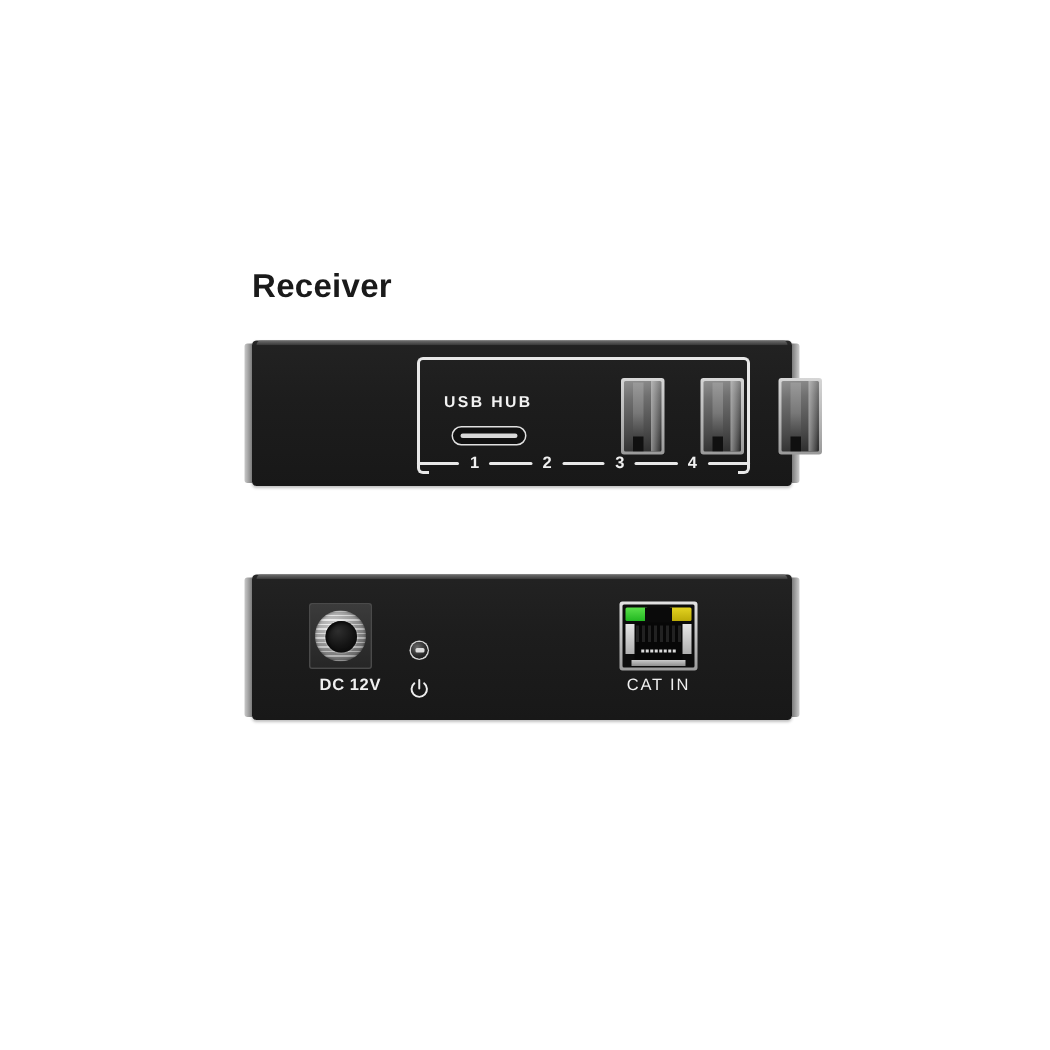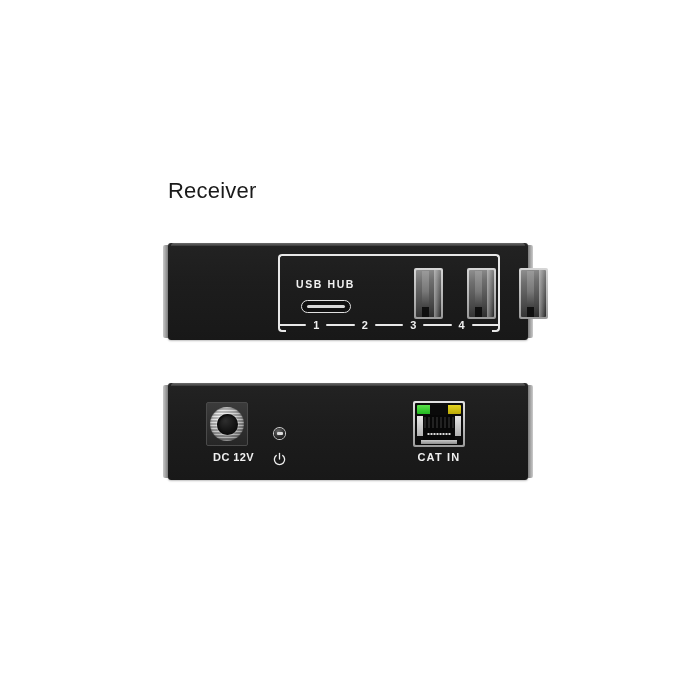--- a/index.html
+++ b/index.html
@@ -14,21 +14,21 @@
     font-family: "Liberation Sans", sans-serif;
     overflow: hidden;
   }
 
   
   #product-title {
     position: absolute;
     left: 168px;
     top: 178px;
     font-size: 22px;
-    font-weight: 400;
+    font-weight: 700;
     color: #1a1a1a;
     letter-spacing: 0.2px;
     white-space: nowrap;
   }
 
   
   .panel {
     position: absolute;
     left: 168px;
     width: 360px;
@@ -52,21 +52,21 @@
     width: 5px;
     background: linear-gradient(90deg, #c9c9c9 0%, #a8a8a8 45%, #7b7b7b 100%);
   }
   .edge-left { left: -5px; border-radius: 2px 0 0 2px; }
   .edge-right {
     right: -5px;
     border-radius: 0 2px 2px 0;
     background: linear-gradient(90deg, #7b7b7b 0%, #a8a8a8 55%, #cdcdcd 100%);
   }
 
-  #front-panel { top: 243px; height: 97px; }
+  #front-panel { top: 227px; height: 97px; }
   #rear-panel  { top: 383px; height: 97px; }
 
   
   #usb-hub-group {
     position: absolute;
     left: 110px;
     top: 11px;
     width: 222px;
     height: 78px;
   }
@@ -367,21 +367,21 @@
     height: 4px;
     background: linear-gradient(180deg, #c9c9c9 0%, #8e8e8e 100%);
   }
   #cat-label {
     position: absolute;
     left: 238px;
     top: 68px;
     width: 66px;
     text-align: center;
     font-size: 11px;
-    font-weight: 700;
+    font-weight: 400;
     letter-spacing: 1.2px;
     color: #f0f0f0;
   }
 </style>
 </head>
 <body>
 
 <div id="product-title">Receiver</div>
 
 <div class="panel" id="front-panel">

